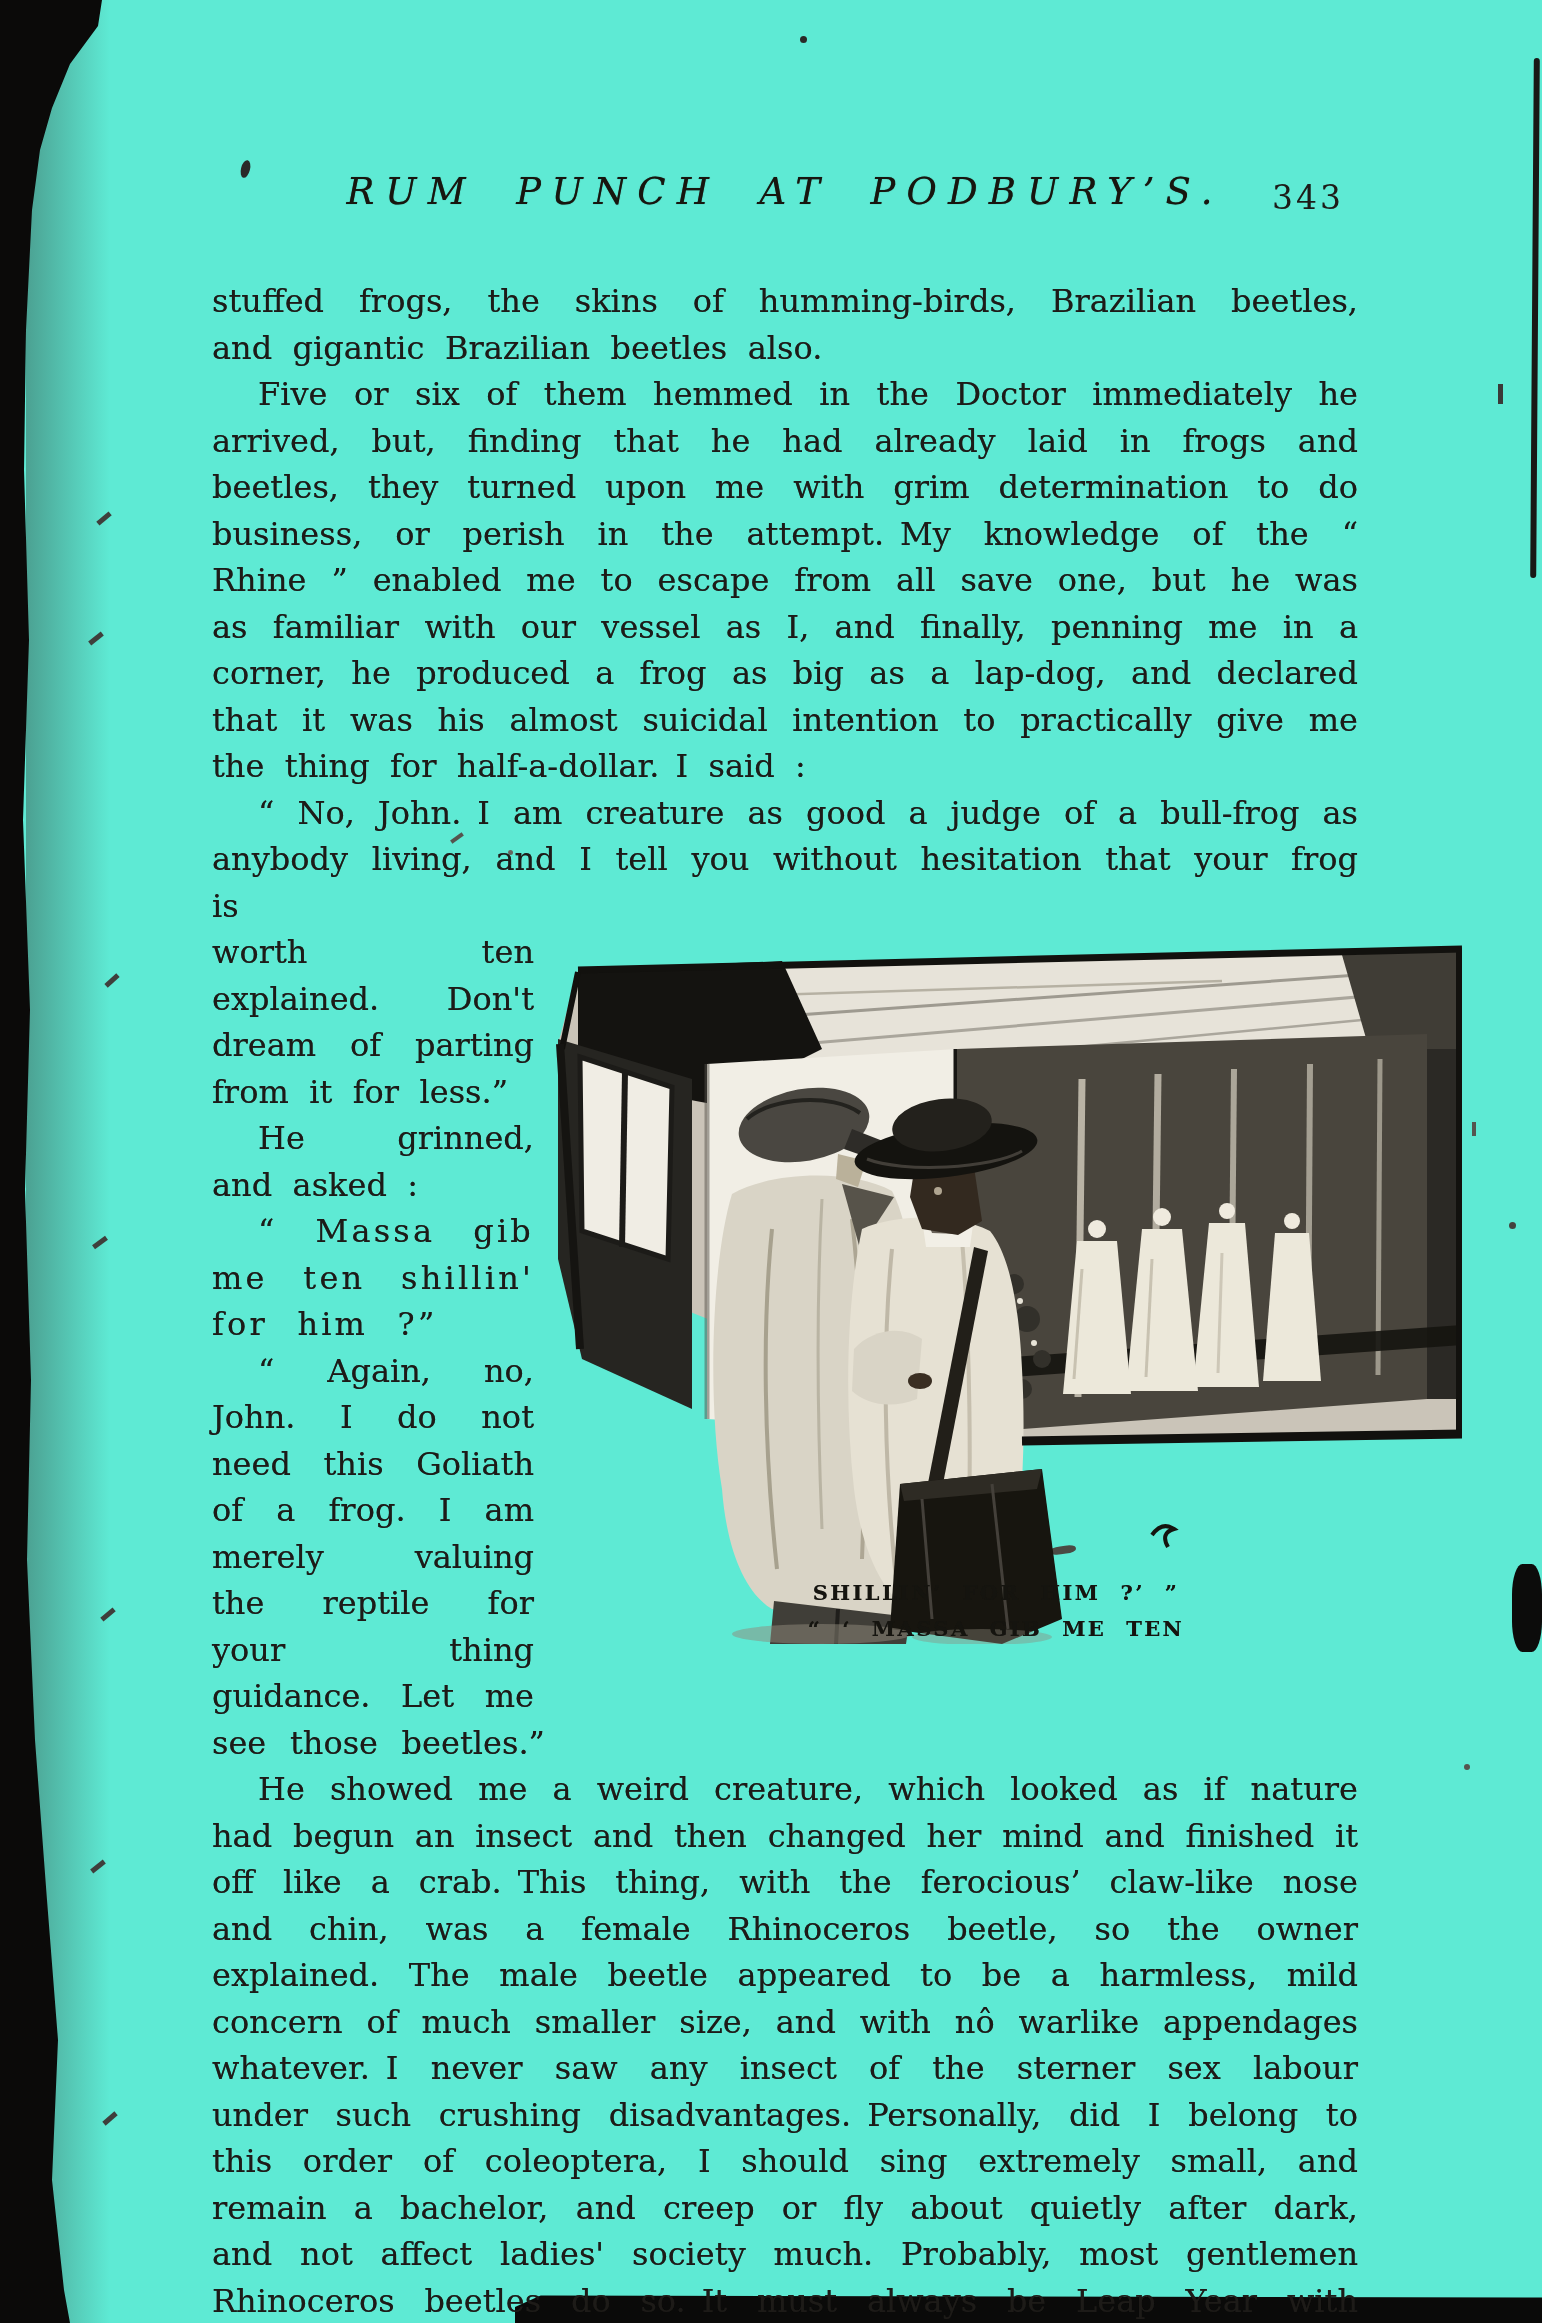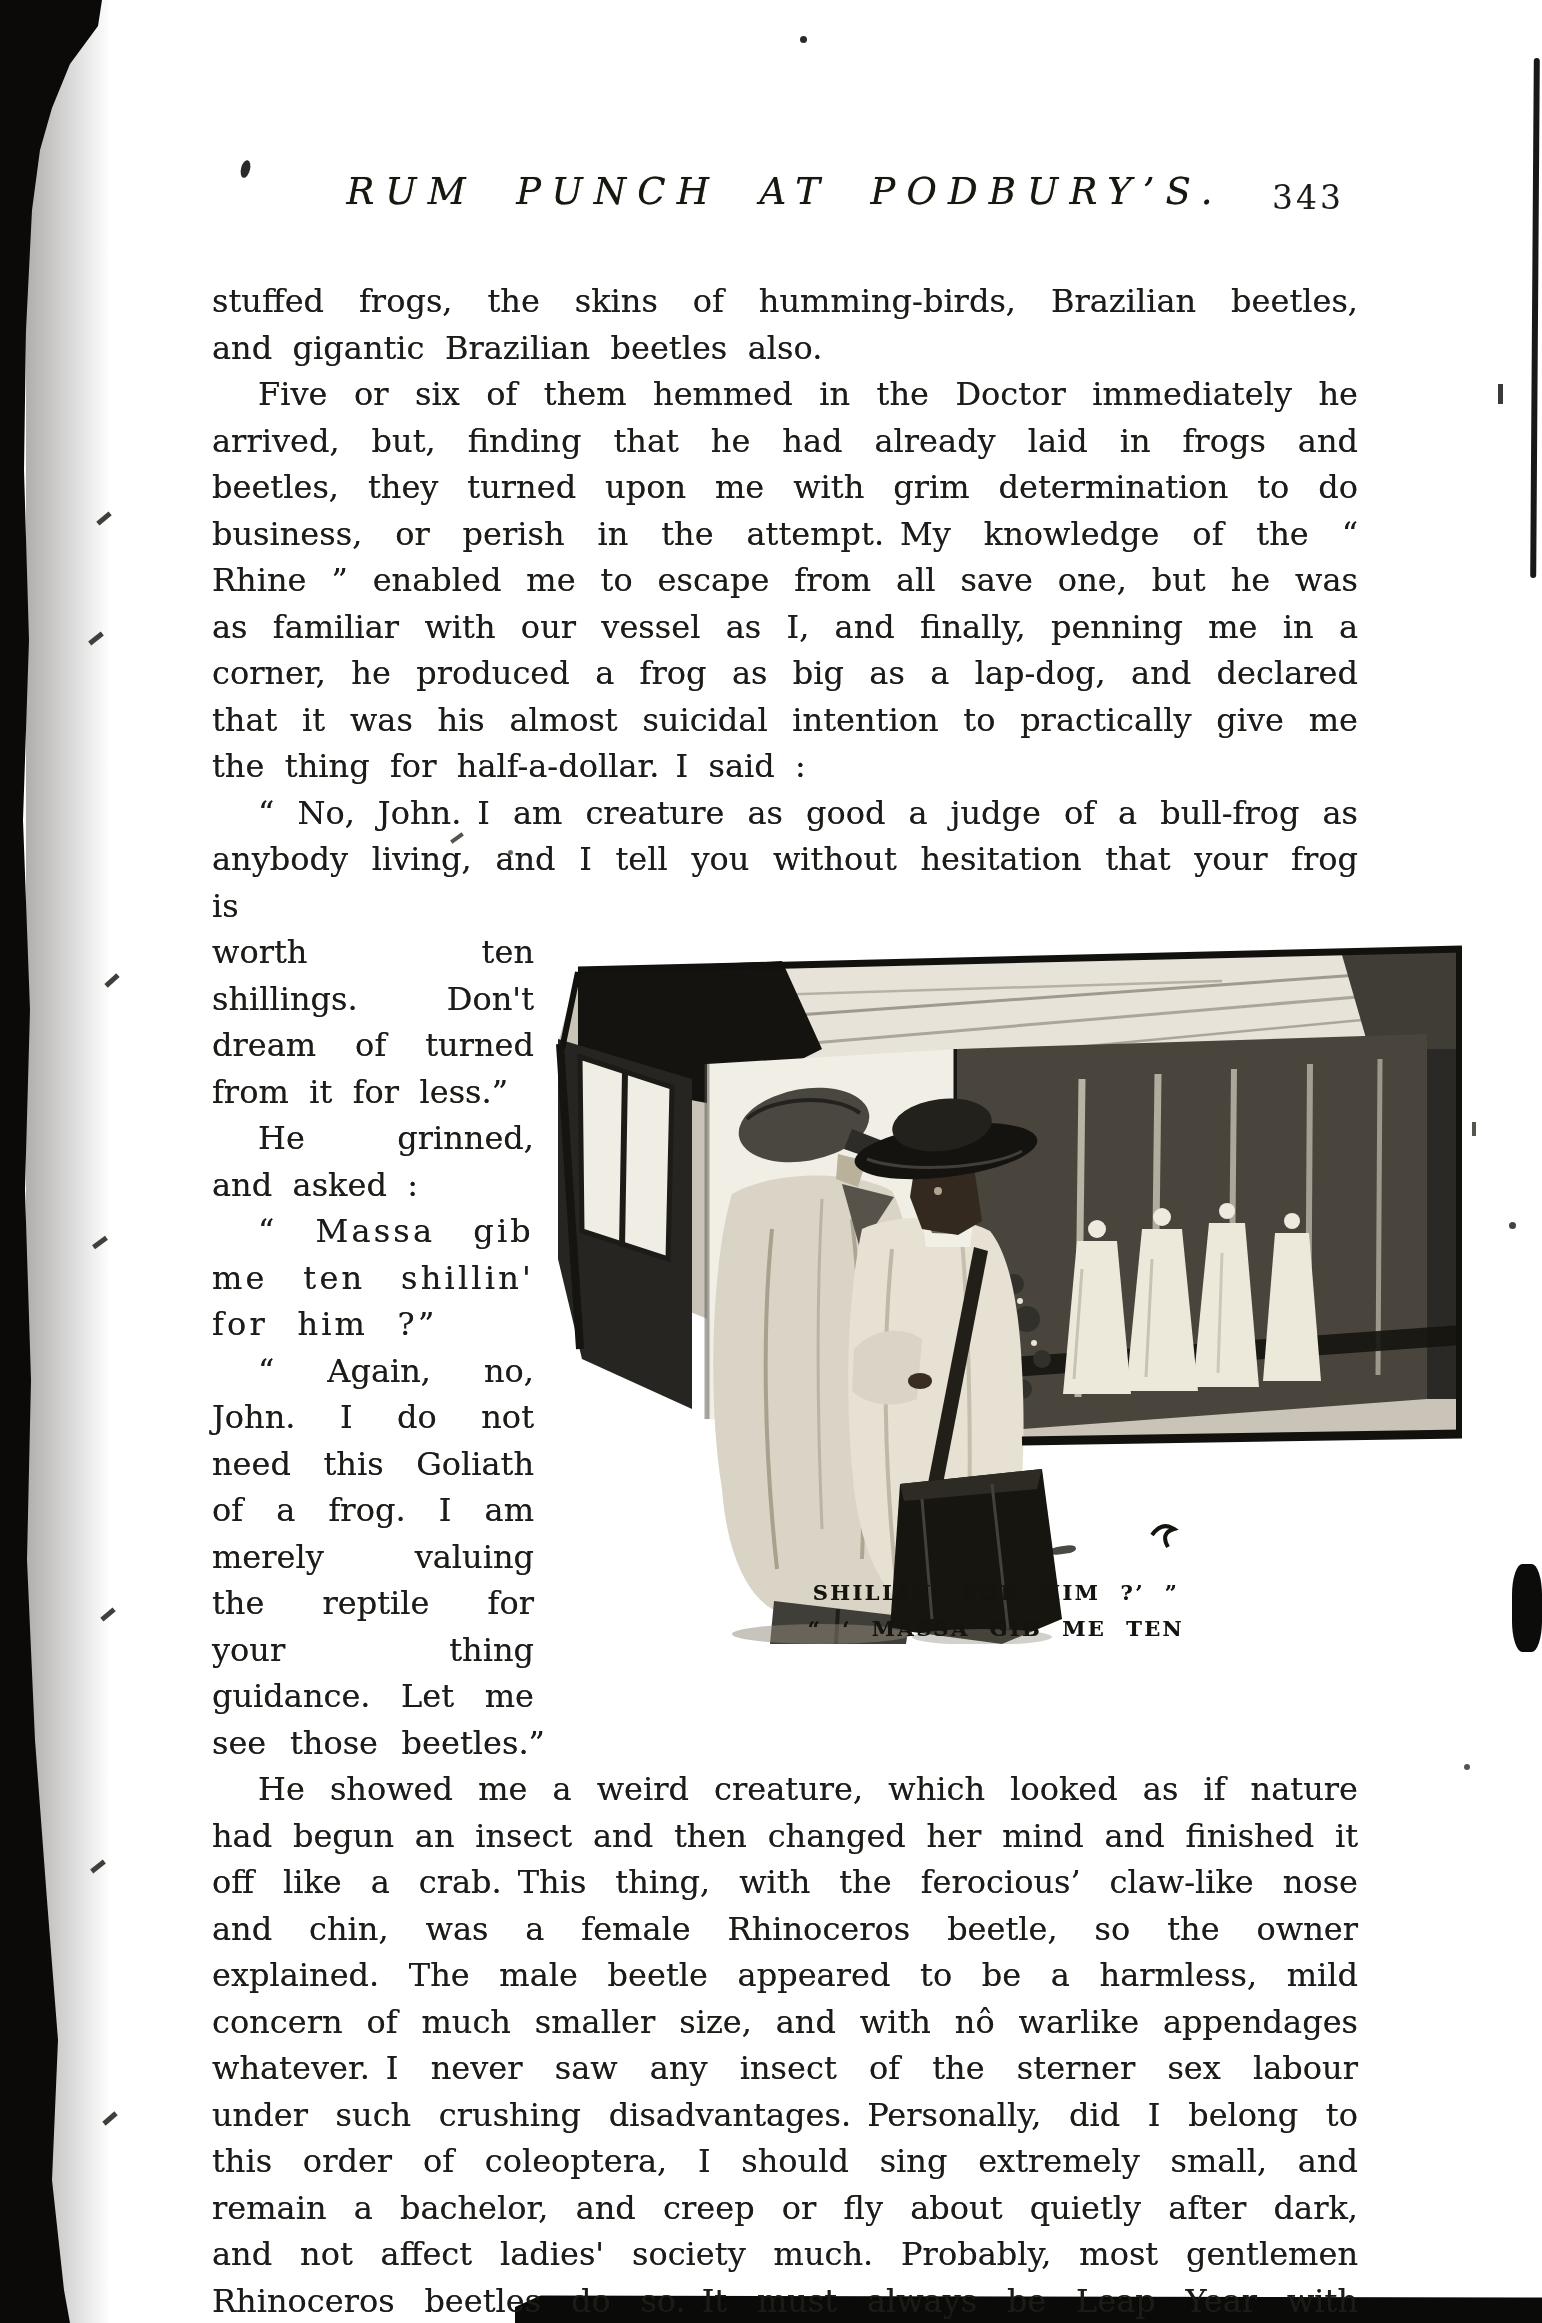--- a/index.html
+++ b/index.html
@@ -1,18 +1,18 @@
 <!DOCTYPE html>
 <html><head>
 <meta charset="utf-8">
 <style>
   html,body { margin:0; padding:0; background:#777; }
   .page {
     position:relative; width:1542px; height:2323px;
-    background:#ffffff; overflow:hidden;
+    background:#5eead4; overflow:hidden;
     font-family:"DejaVu Serif", serif; color:#1d1b18;
   }
   
   .strip-shadow {
     position:absolute; left:26px; top:0; width:84px; height:100%;
     background:linear-gradient(90deg, rgba(45,42,38,.38), rgba(45,42,38,0));
   }
   .strip-left {
     position:absolute; left:0; top:0; width:110px; height:2323px; background:#0b0a09;
     clip-path:polygon(0 0,102px 0,98px 26px,70px 64px,52px 108px,40px 150px,32px 210px,
@@ -200,21 +200,21 @@
             <line x1="38" y1="115" x2="58" y2="420" stroke="#151411" stroke-width="8"></line>
 
             <ellipse cx="300" cy="705" rx="90" ry="10" fill="#8f897b" opacity=".5"></ellipse>
             <ellipse cx="460" cy="708" rx="70" ry="8" fill="#8f897b" opacity=".4"></ellipse>
             <path d="M630,606 q10,-14 22,-6 q-14,4 -6,18" stroke="#15140f" stroke-width="4" fill="none"></path>
           </svg>
             <span class="caption">
              <span>SHILLIN’ FOR HIM ?’ ”</span>
              <span>“ ‘ MASSA GIB ME TEN</span>
            </span>
-          </span><span>worth ten shillings. Don't dream of turned from it for less.”</span></p>
+          </span><span>worth ten explained. Don't dream of parting from it for less.”</span></p>
 
       <p>He grinned, and asked :</p>
       <p class="sp5">“ Massa gib me ten shillin' for him ?”</p>
       <p class="sp6">“ Again, no, John. I do not need this Goliath of a frog. I am merely valuing the reptile for your thing guidance. Let me see those beetles.”</p>
       <p class="lastpar">He showed me a weird creature, which looked as if nature had begun an insect and then changed her mind and finished it off like a crab. This thing, with the ferocious’ claw-like nose and chin, was a female Rhinoceros beetle, so the owner explained. The male beetle appeared to be a harmless, mild concern of much smaller size, and with nô warlike appendages whatever. I never saw any insect of the sterner sex labour under such crushing disadvantages. Personally, did I belong to this order of coleoptera, I should sing extremely small, and remain a bachelor, and creep or fly about quietly after dark, and not affect ladies' society much. Probably, most gentlemen Rhinoceros beetles do so. It must always be Leap Year with these concerns. If the mɑ' ; had to propose, the race would long since have become extinct.</p>
 
     </div>
   </div>
 </div>
 

